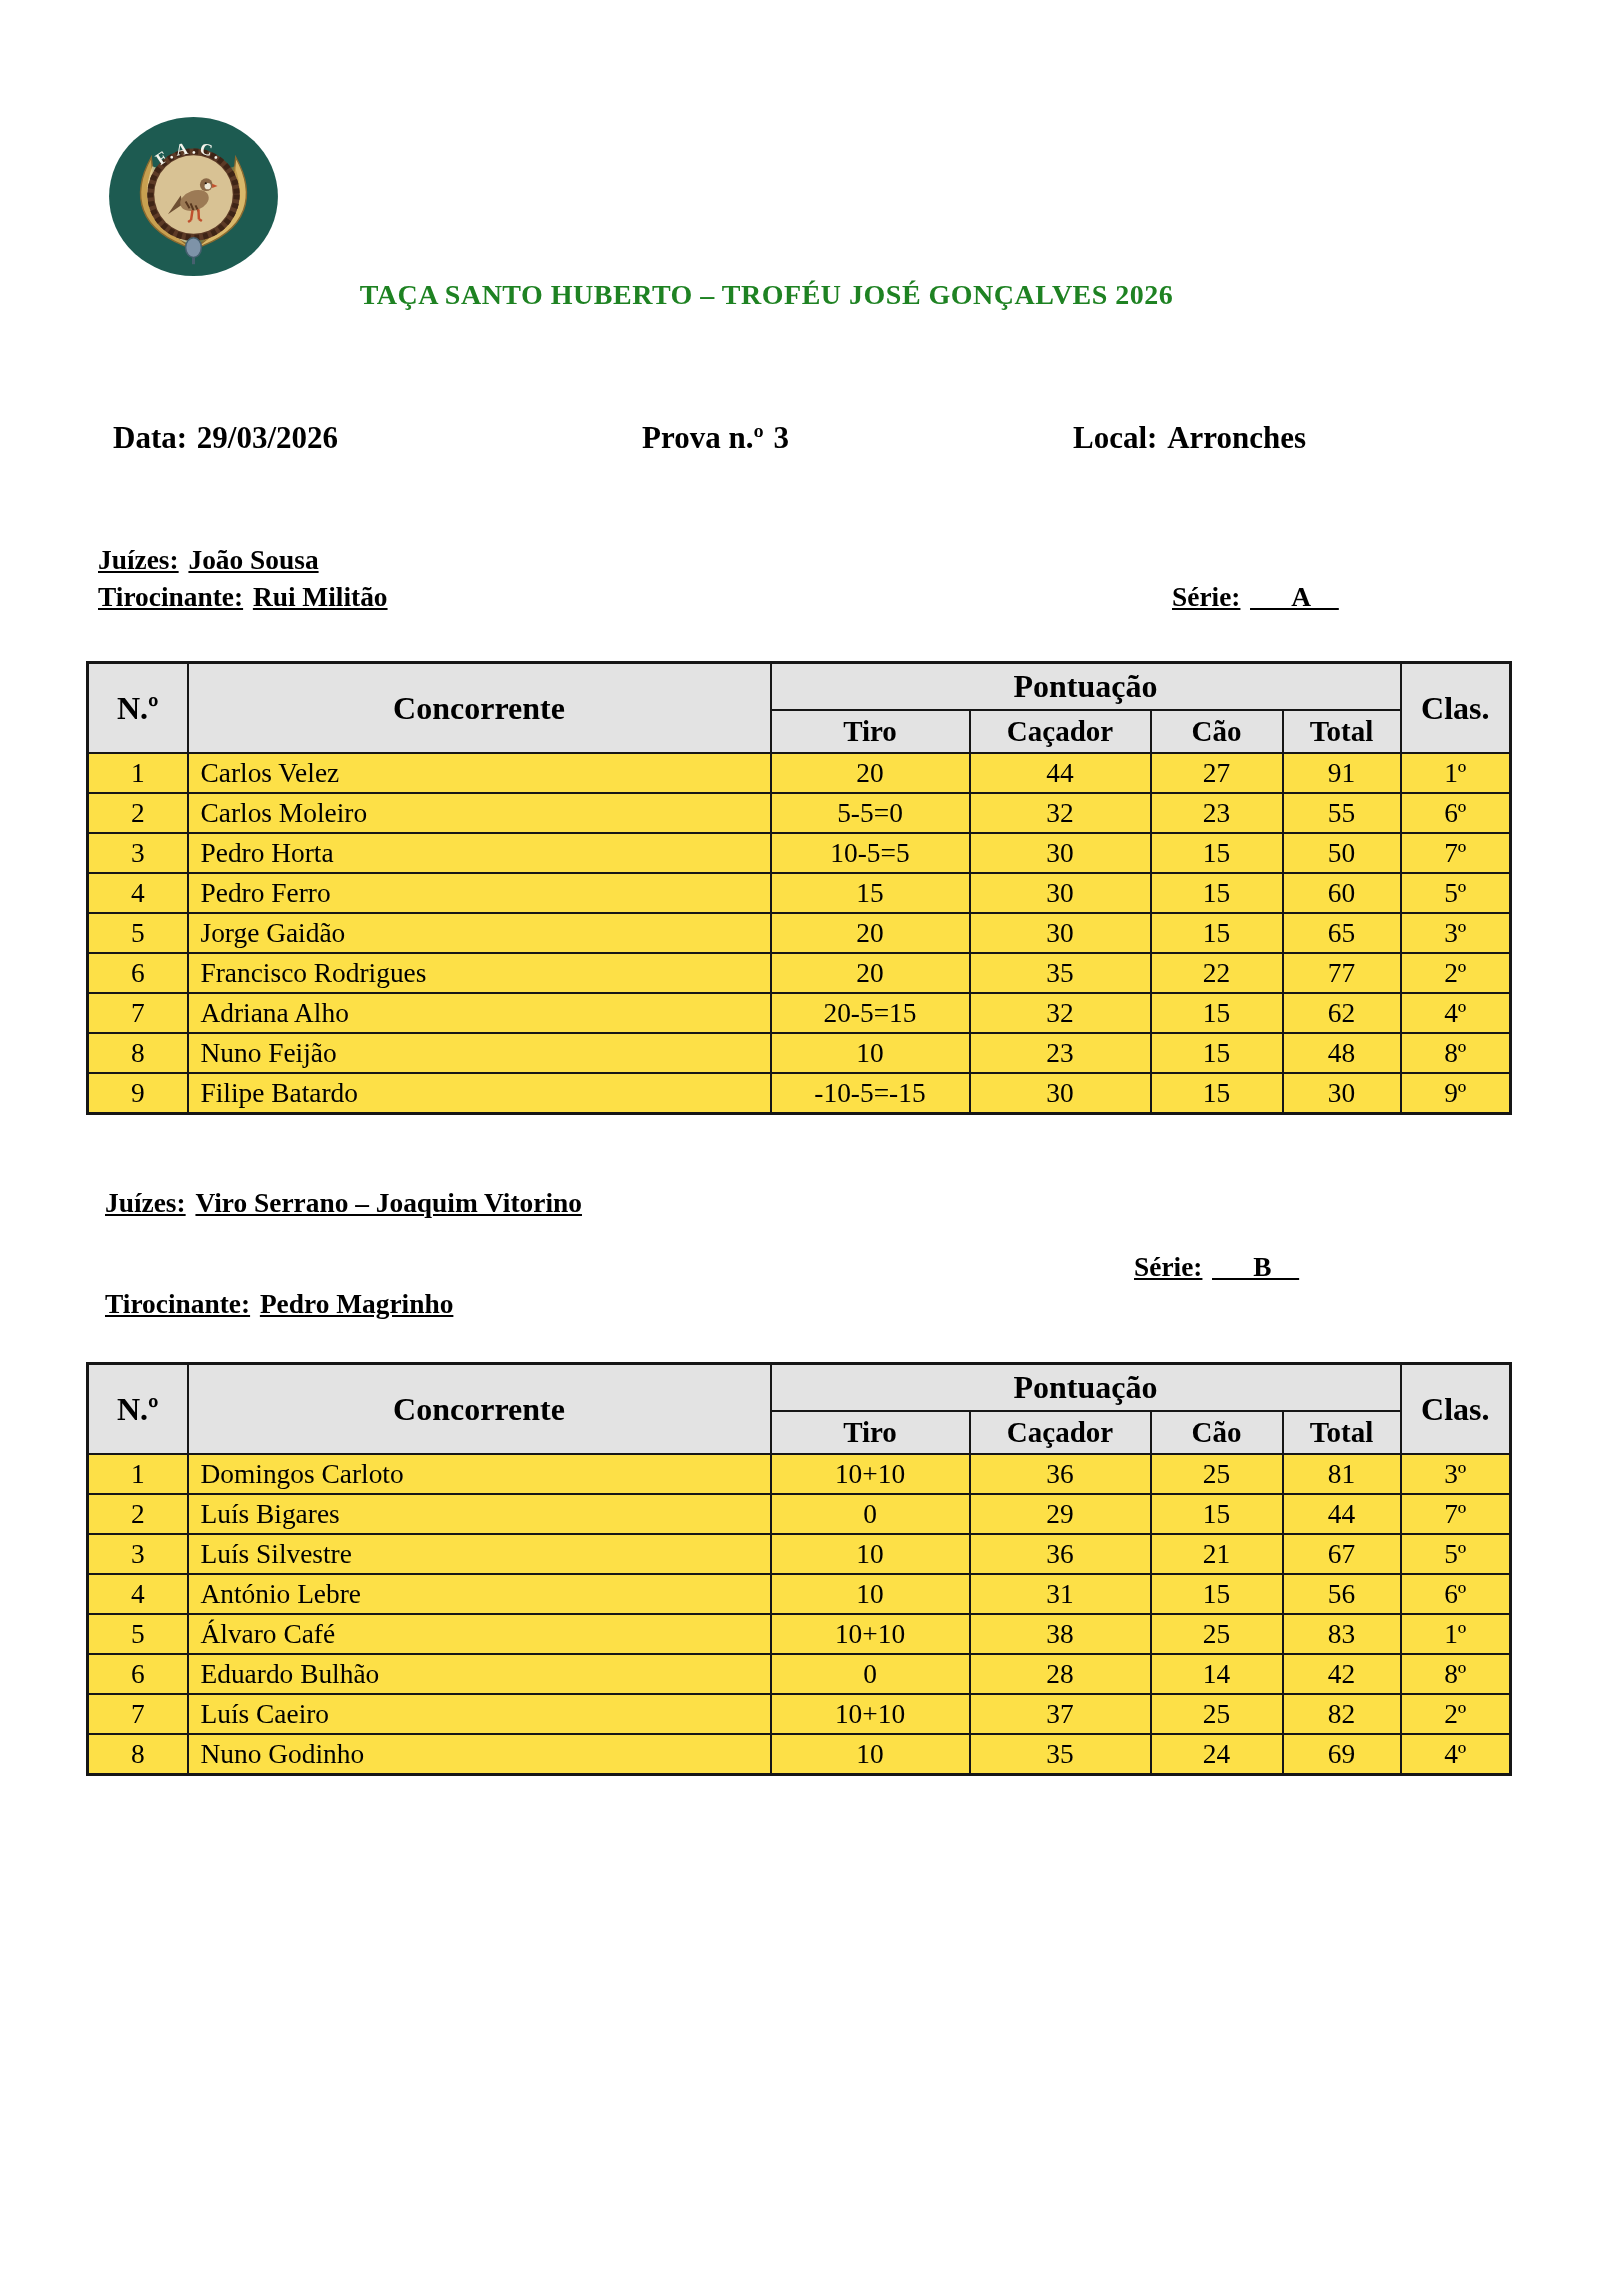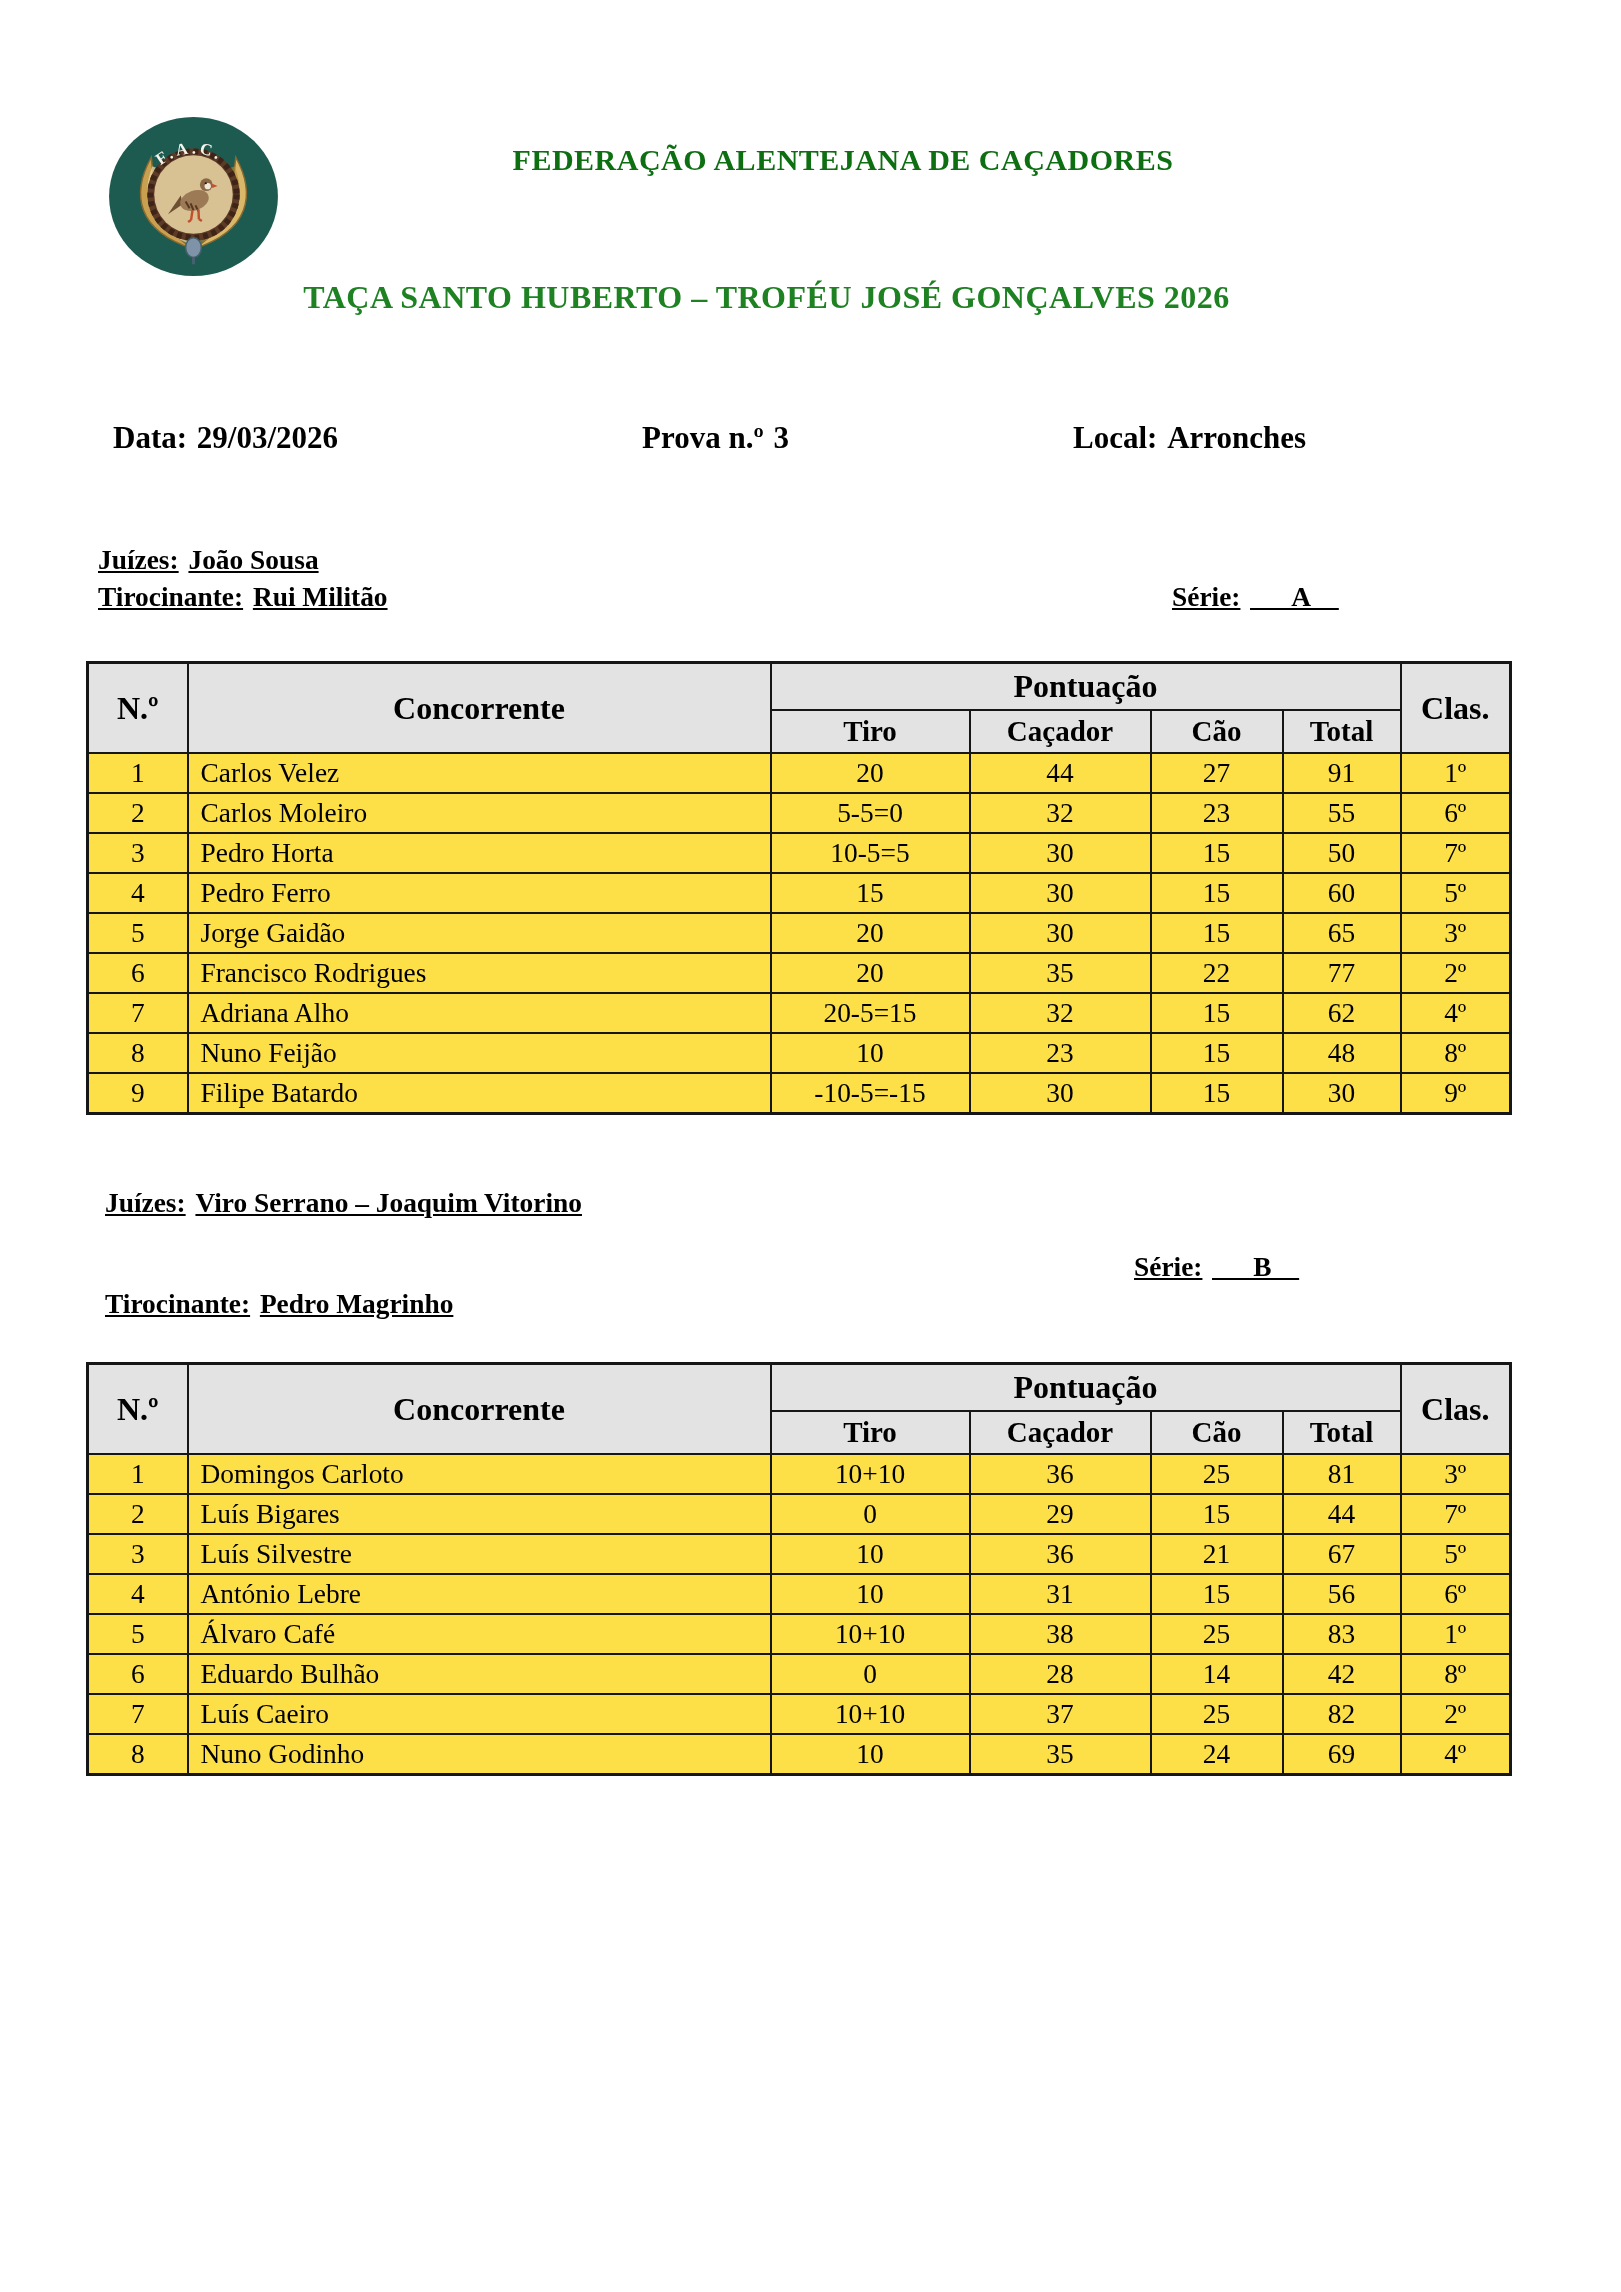--- a/index.html
+++ b/index.html
@@ -7,21 +7,21 @@
     position:relative; width:1621px; height:2293px; background:#ffffff;
     font-family:"Liberation Serif", serif; color:#000; overflow:hidden;
   }
   .logo { position:absolute; left:108px; top:116px; width:171px; height:161px; }
   .federation {
     position:absolute; left:65px; right:0; top:143px; text-align:center;
     font-size:30px; font-weight:bold; color:#0E6F12; letter-spacing:0.5px;
   }
   .main-title {
     position:absolute; left:0; right:88px; top:279px; text-align:center;
-    font-size:32px; font-weight:bold; color:#1E8222; letter-spacing:0.5px;
+    font-size:28px; font-weight:bold; color:#1E8222; letter-spacing:0.5px;
   }
   .event-row span.ev { position:absolute; top:420px; font-size:31px; font-weight:bold; white-space:nowrap; }
   .ev-date  { left:104px;margin-left:9px; }
   .ev-prova { left:642px; }
   .ev-local { left:1073px; }
   .lbl { margin-right:9.8px; }
   .line { position:absolute; font-size:27.4px; font-weight:bold; white-space:nowrap;text-decoration:underline; }
   .judges-a  { left:98px;  top:545px; }
   .trainee-a { left:98px;  top:582px; }
   .series-a  { left:1172px; top:582px; }
@@ -78,21 +78,20 @@
       <ellipse cx="87" cy="134" rx="8" ry="10" fill="#7E93A8" stroke="#46606F" stroke-width="1.5"></ellipse>
       <path d="M 87 144 l 0 7" stroke="#46606F" stroke-width="3"></path>
 
       <path id="facArc" d="M 47 58 A 48 44 0 0 1 127 58" fill="none"></path>
       <text fill="#F4F4EC" font-size="17" font-weight="bold" letter-spacing="3" font-family="Liberation Serif, serif">
         <textPath href="#facArc" startOffset="10">F.A.C.</textPath>
       </text>
     </svg>
   </div>
 
-  <div class="federation">FEDERAÇÃO ALENTEJANA DE CAÇADORES</div>
   <div class="main-title">TAÇA SANTO HUBERTO – TROFÉU JOSÉ GONÇALVES 2026</div>
 
   <div class="event-row">
     <span class="ev ev-date"><span class="lbl">Data:</span><span>29/03/2026</span></span>
     <span class="ev ev-prova"><span class="lbl">Prova n.º</span><span>3</span></span>
     <span class="ev ev-local"><span class="lbl">Local:</span><span>Arronches</span></span>
   </div>
 
   <div class="line judges-a"><span class="lbl">Juízes:</span><span>João Sousa</span></div>
   <div class="line trainee-a"><span class="lbl">Tirocinante:</span><span>Rui Militão</span></div>

